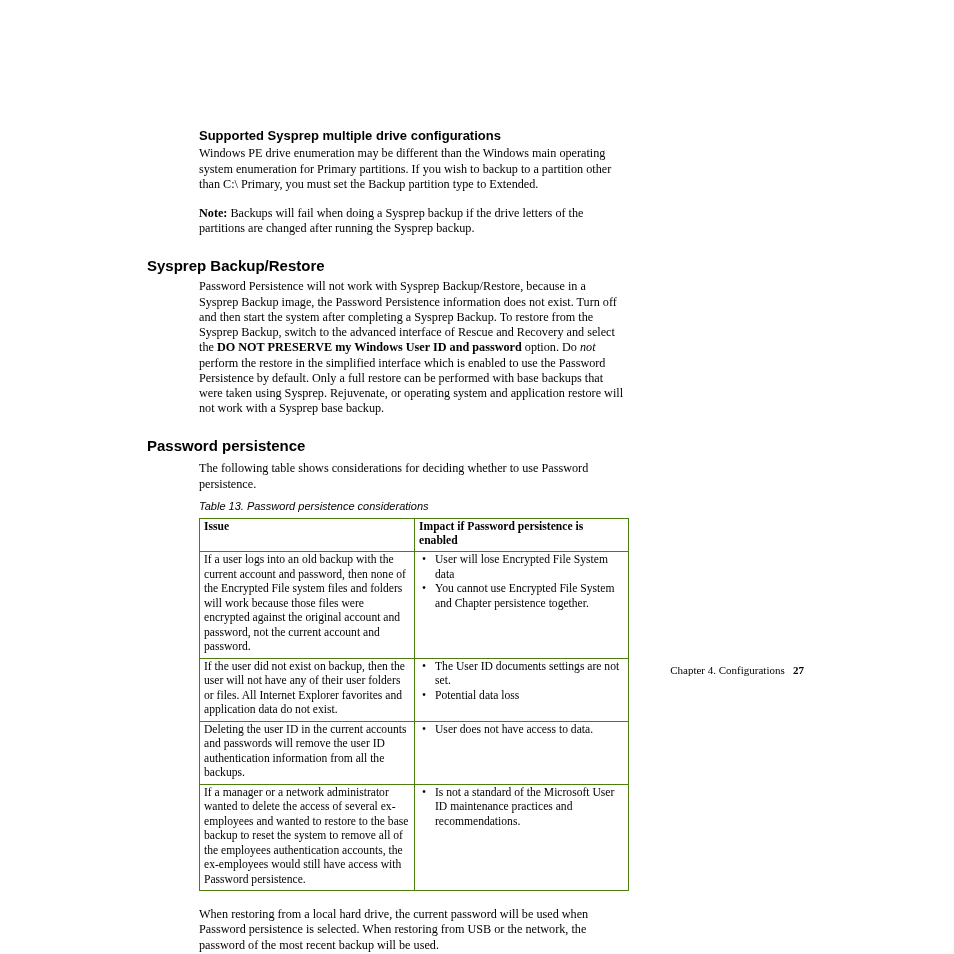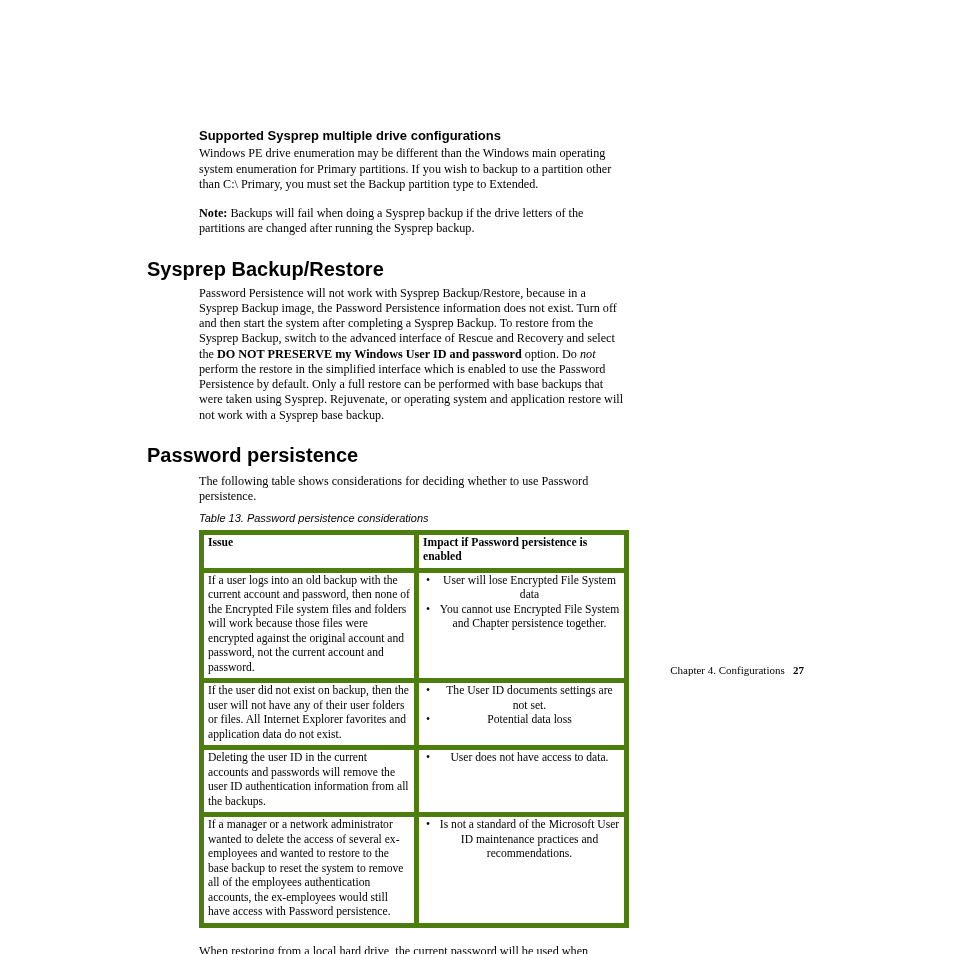--- a/index.html
+++ b/index.html
@@ -27,21 +27,21 @@
   }
   .h3 {
     font-family: Arial, Helvetica, sans-serif;
     font-weight: 700;
     font-size: 13px;
     margin: 0 0 2px 52px;
   }
   .h2 {
     font-family: Arial, Helvetica, sans-serif;
     font-weight: 700;
-    font-size: 20px;
+    font-size: 15px;
     margin: 0 0 4px 0;
   }
   .para {
     margin: 0 0 14px 52px;
   }
   .para-tight {
     margin: 6px 0 8px 52px;
   }
   .bold-inline { font-weight: 700; }
   .italic-inline { font-style: italic; text-align: right; }
@@ -51,34 +51,33 @@
     font-style: italic;
     font-size: 11px;
   }
   table.tbl {
     border-collapse: collapse;
     margin-left: 52px;
     width: 430px;
     font-size: 11.6px;
   }
   table.tbl th, table.tbl td {
-    border: 5px solid #4d7c0f;
+    border: 1px solid #4d7c0f;
     vertical-align: top;
     padding: 1px 4px 3px 4px;
     text-align: left;
   }
   table.tbl th {
     font-weight: 700;
   }
   .col-issue { width: 215px; }
   ul.cell-list {
     margin: 0;
     padding: 0 0 0 10px;
     list-style: none;
-    text-align: center;
   }
   ul.cell-list li {
     position: relative;
     padding-left: 6px;
     margin-bottom: 0;
   }
   ul.cell-list li::before {
     content: "•";
     position: absolute;
     left: -7px;

